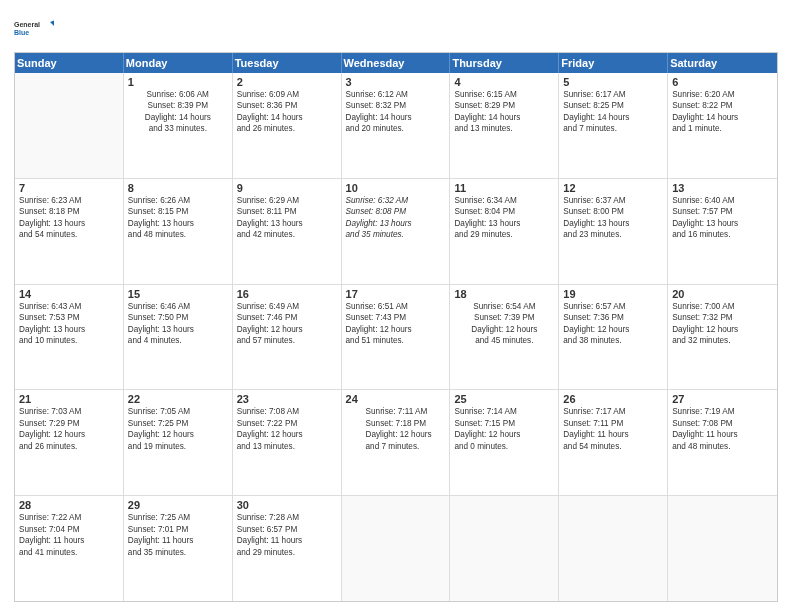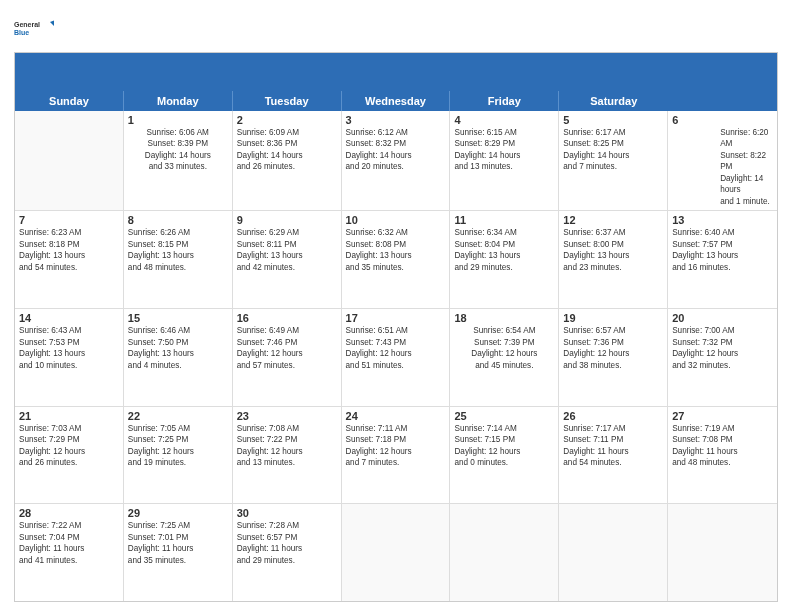--- a/index.html
+++ b/index.html
@@ -48,24 +48,23 @@
     }
     .cal-header {
       display: grid;
       grid-template-columns: repeat(7, 1fr);
       background: #2d6db5;
     }
     .cal-header-cell {
       color: #fff;
       font-size: 11px;
       font-weight: bold;
-      text-align: center;
+      text-align: left;
       padding: 4px 2px;
       border-right: 1px solid #5a90cc;
-      margin-top: 38px;
     }
     .cal-header-cell:last-child { border-right: none; }
     .cal-body {
       flex: 1;
       display: flex;
       flex-direction: column;
     }
     .cal-row {
       display: grid;
       grid-template-columns: repeat(7, 1fr);
@@ -111,20 +110,21 @@
       <div class="subtitle"></div>
     </div>
   </div>
 
   <div class="calendar">
     <div class="cal-header">
     <div class="cal-header-cell">Sunday</div>
         <div class="cal-header-cell">Monday</div>
         <div class="cal-header-cell">Tuesday</div>
         <div class="cal-header-cell">Wednesday</div>
+        <div class="cal-header-cell">Thursday</div>
         <div class="cal-header-cell">Friday</div>
         <div class="cal-header-cell">Saturday</div>
       </div>
     <div class="cal-body">
     <div class="cal-row">
           <div class="cal-cell empty"></div>
           <div class="cal-cell">
             <span class="day-num">1</span>
             <div class="day-info" style="white-space: pre-line; text-align: center;">Sunrise: 6:06 AM
 Sunset: 8:39 PM
@@ -154,21 +154,21 @@
           </div>
           <div class="cal-cell">
             <span class="day-num">5</span>
             <div class="day-info" style="white-space: pre-line;">Sunrise: 6:17 AM
 Sunset: 8:25 PM
 Daylight: 14 hours
 and 7 minutes.</div>
           </div>
           <div class="cal-cell">
             <span class="day-num">6</span>
-            <div class="day-info" style="white-space: pre-line; margin-left: 48px;">Sunrise: 6:20 AM
+            <div class="day-info" style="white-space: pre-line;">Sunrise: 6:20 AM
 Sunset: 8:22 PM
 Daylight: 14 hours
 and 1 minute.</div>
           </div>
         </div>
         <div class="cal-row">
           <div class="cal-cell">
             <span class="day-num">7</span>
             <div class="day-info" style="white-space: pre-line;">Sunrise: 6:23 AM
 Sunset: 8:18 PM
@@ -184,21 +184,21 @@
           </div>
           <div class="cal-cell">
             <span class="day-num">9</span>
             <div class="day-info" style="white-space: pre-line;">Sunrise: 6:29 AM
 Sunset: 8:11 PM
 Daylight: 13 hours
 and 42 minutes.</div>
           </div>
           <div class="cal-cell">
             <span class="day-num">10</span>
-            <div class="day-info" style="white-space: pre-line;">Sunrise: 6:32 AM
+            <div class="day-info" style="white-space: pre-line; font-style: italic;">Sunrise: 6:32 AM
 Sunset: 8:08 PM
 Daylight: 13 hours
 and 35 minutes.</div>
           </div>
           <div class="cal-cell">
             <span class="day-num">11</span>
             <div class="day-info" style="white-space: pre-line;">Sunrise: 6:34 AM
 Sunset: 8:04 PM
 Daylight: 13 hours
 and 29 minutes.</div>
@@ -286,21 +286,21 @@
           </div>
           <div class="cal-cell">
             <span class="day-num">23</span>
             <div class="day-info" style="white-space: pre-line;">Sunrise: 7:08 AM
 Sunset: 7:22 PM
 Daylight: 12 hours
 and 13 minutes.</div>
           </div>
           <div class="cal-cell">
             <span class="day-num">24</span>
-            <div class="day-info" style="white-space: pre-line;">Sunrise: 7:11 AM
+            <div class="day-info" style="white-space: pre-line; margin-left: 20px;">Sunrise: 7:11 AM
 Sunset: 7:18 PM
 Daylight: 12 hours
 and 7 minutes.</div>
           </div>
           <div class="cal-cell">
             <span class="day-num">25</span>
             <div class="day-info" style="white-space: pre-line;">Sunrise: 7:14 AM
 Sunset: 7:15 PM
 Daylight: 12 hours
 and 0 minutes.</div>

